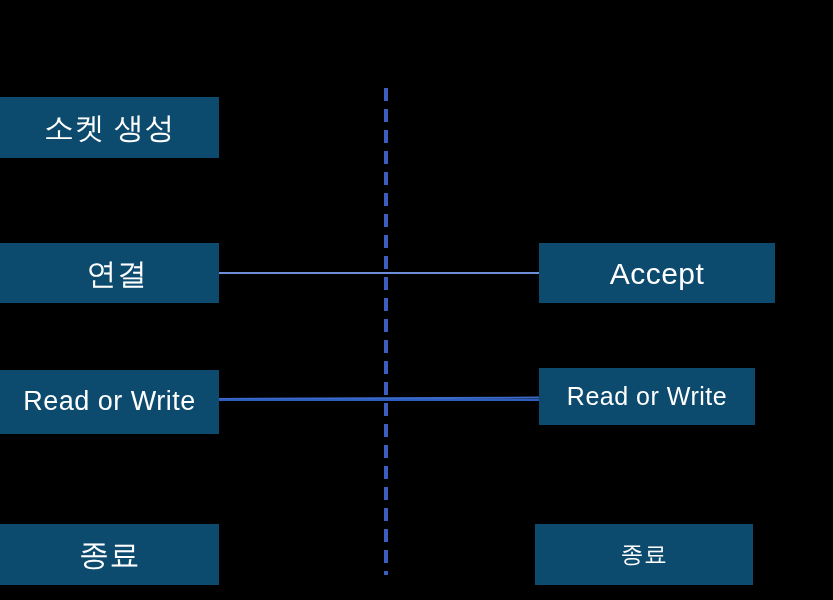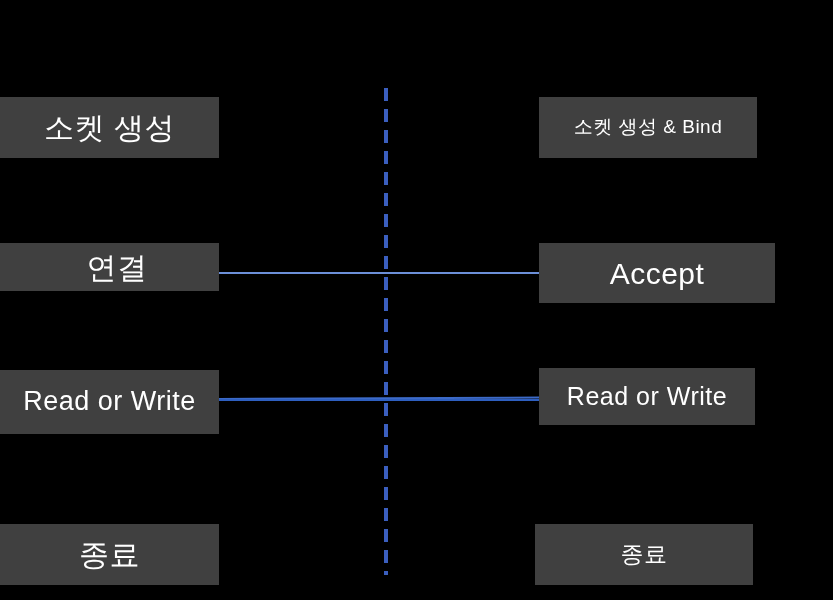--- a/index.html
+++ b/index.html
@@ -12,38 +12,38 @@
   }
   #canvas {
     position: relative;
     width: 833px;
     height: 600px;
     background: #000000;
     overflow: hidden;
   }
   .node {
     position: absolute;
-    background: #404040;
+    background: #0c4a6e;
     color: #FFFFFF;
     display: flex;
     align-items: center;
     justify-content: center;
     text-align: center;
     line-height: 1.1;
     letter-spacing: 0.5px;
     white-space: nowrap;
     box-sizing: border-box;
   }
   
   .n-client-socket {
     left: 0px;  top: 97px;  width: 219px; height: 61px;
     font-size: 30px;
   }
   .n-client-connect {
-    left: 0px;  top: 243px; width: 219px; height: 48px;
+    left: 0px;  top: 243px; width: 219px; height: 60px;
     font-size: 30px;
     padding-left: 15px;
   }
   .n-client-rw {
     left: 0px;  top: 370px; width: 219px; height: 64px;
     font-size: 27px;
   }
   .n-client-close {
     left: 0px;  top: 524px; width: 219px; height: 61px;
     font-size: 30px;
@@ -122,21 +122,20 @@
   <div class="connector c-rw-a"></div>
 
   <div class="node n-client-socket">소켓 생성</div>
 
   <div class="node n-client-connect">연결</div>
 
   <div class="node n-client-rw">Read or Write</div>
 
   <div class="node n-client-close">종료</div>
 
-  <div class="node n-server-socket">소켓 생성 &amp; Bind</div>
 
   <div class="node n-server-accept">Accept</div>
 
   <div class="node n-server-rw">Read or Write</div>
 
   <div class="node n-server-close">종료</div>
 
 </div>
 
 </body></html>

